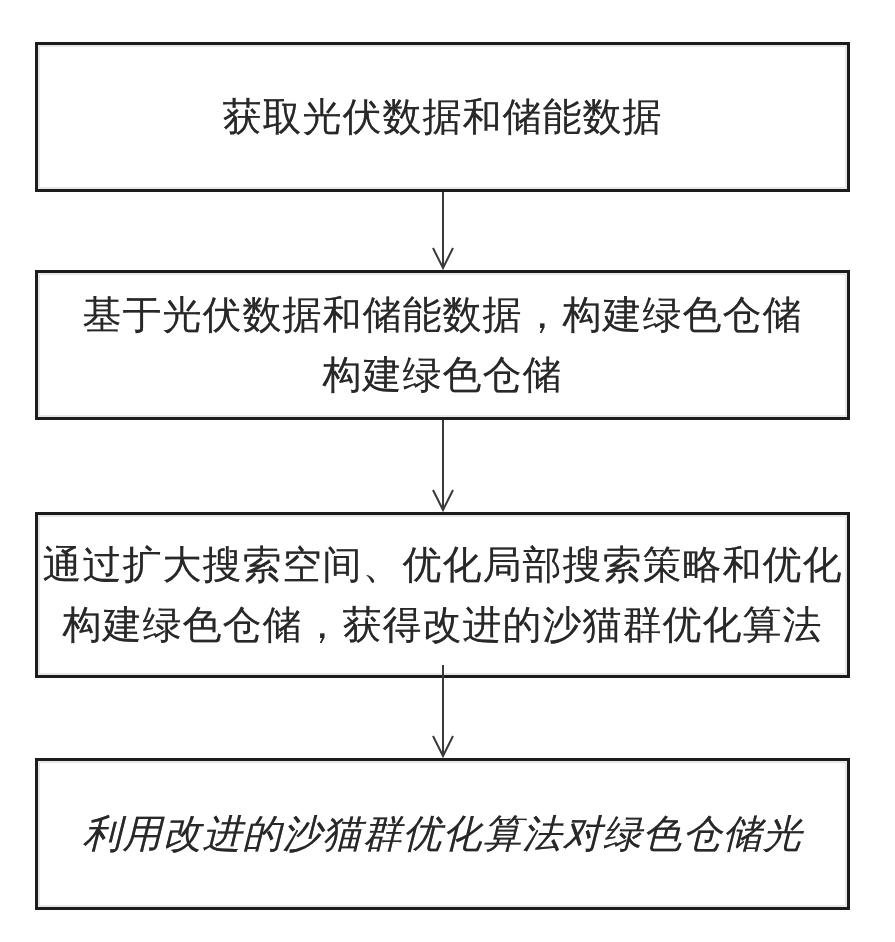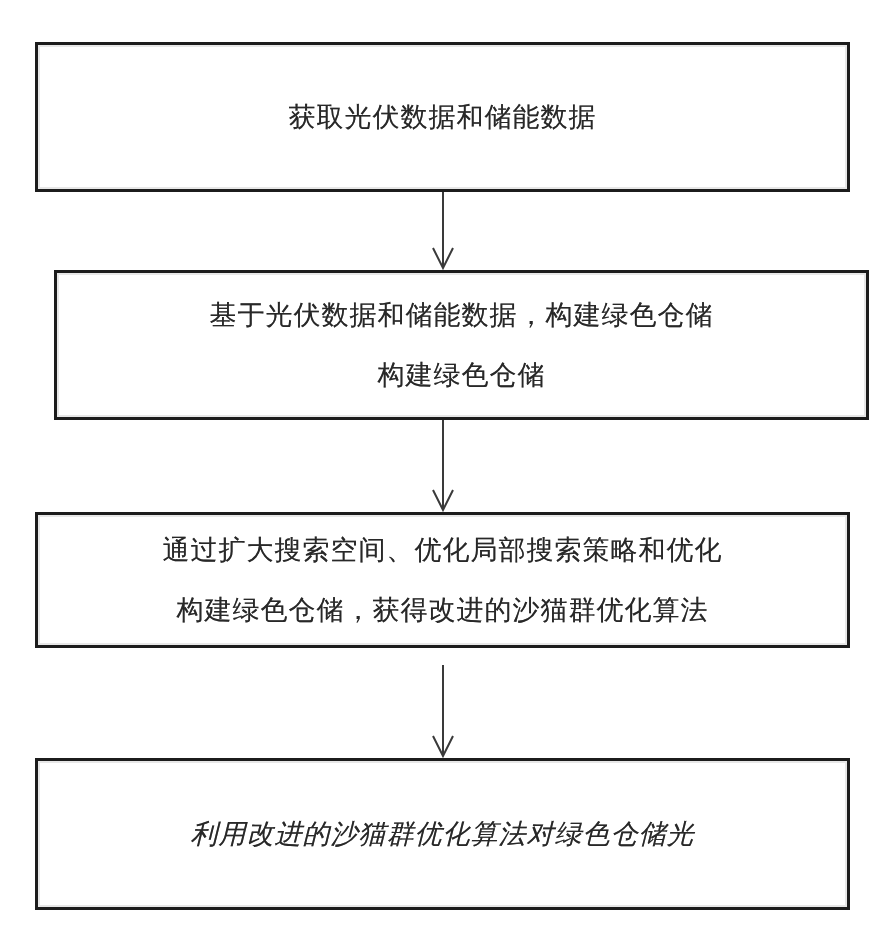--- a/index.html
+++ b/index.html
@@ -23,25 +23,25 @@
     border: 3px solid #1c1c1c;
     background: #ffffff;
     
     box-shadow: inset 0 0 0 2px rgba(120,120,120,0.18);
     display: flex;
     flex-direction: column;
     justify-content: center;
     align-items: center;
   }
   .box-1 { top: 42px;  height: 150px; }
-  .box-2 { top: 270px; height: 150px; margin-left: 19px; }
-  .box-3 { top: 512px; height: 136px; }
+  .box-2 { top: 270px; height: 150px; }
+  .box-3 { top: 512px; height: 166px; }
   .box-4 { top: 758px; height: 152px; font-style: italic; }
   .box-line {
-    font-size: 27px;
+    font-size: 39px;
     line-height: 60px;
     letter-spacing: 1px;
     color: #282828;
     text-align: center;
     white-space: nowrap;
     
     text-shadow: 0 0 0.6px rgba(40,40,40,0.55);
   }
   .flow-arrow {
     position: absolute;

